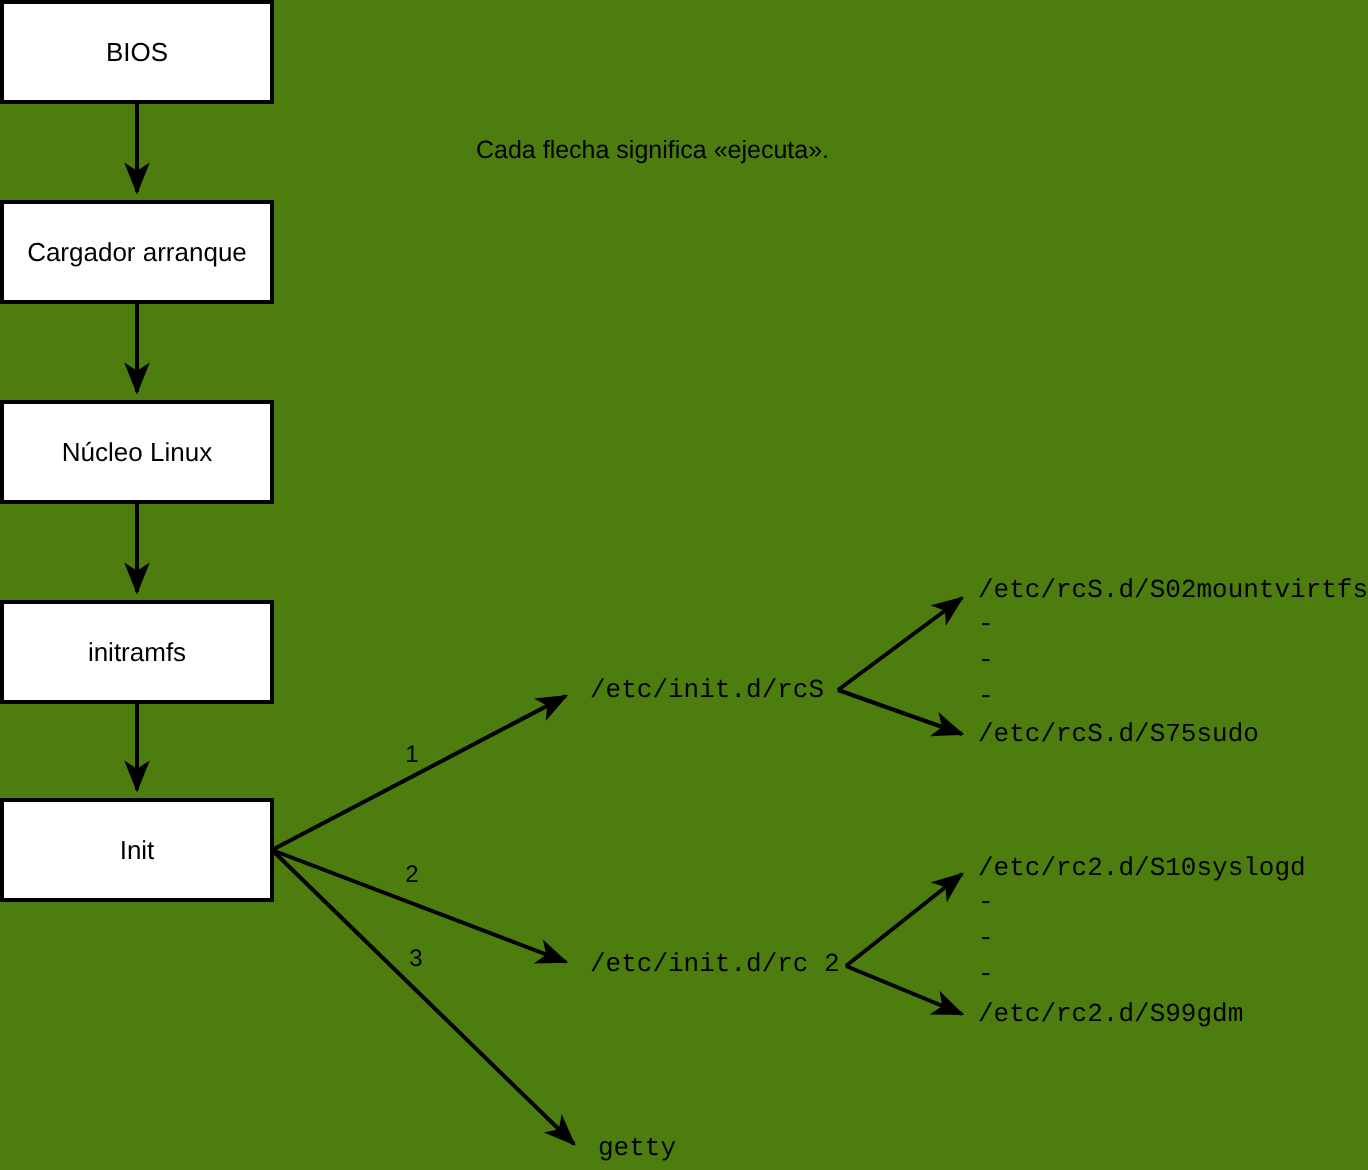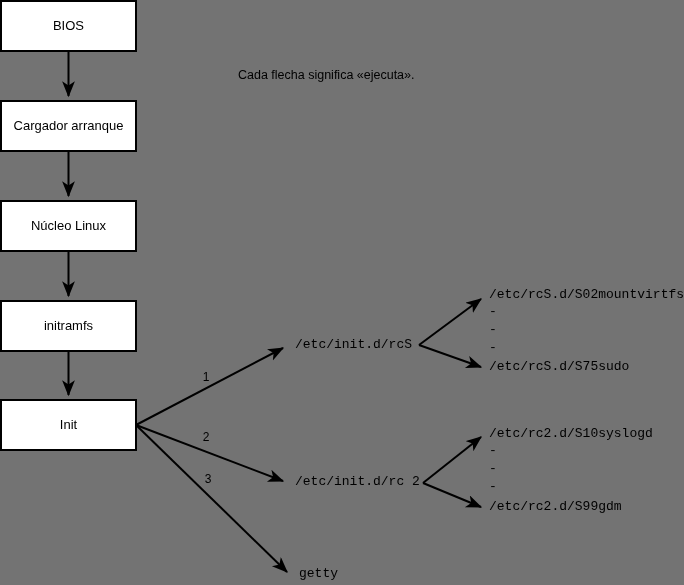--- a/index.html
+++ b/index.html
@@ -9,21 +9,21 @@
   }
   body {
     font-family: "Liberation Sans", sans-serif;
     color: #000000;
   }
   #diagram-root {
     position: relative;
     width: 684px;
     height: 585px;
     overflow: hidden;
-    background: #737373;
+    background: #4d7c0f;
   }
   svg.diagram-canvas {
     display: block;
     width: 684px;
     height: 585px;
   }
   .box-rect {
     fill: #ffffff;
     stroke: #000000;
     stroke-width: 2;

